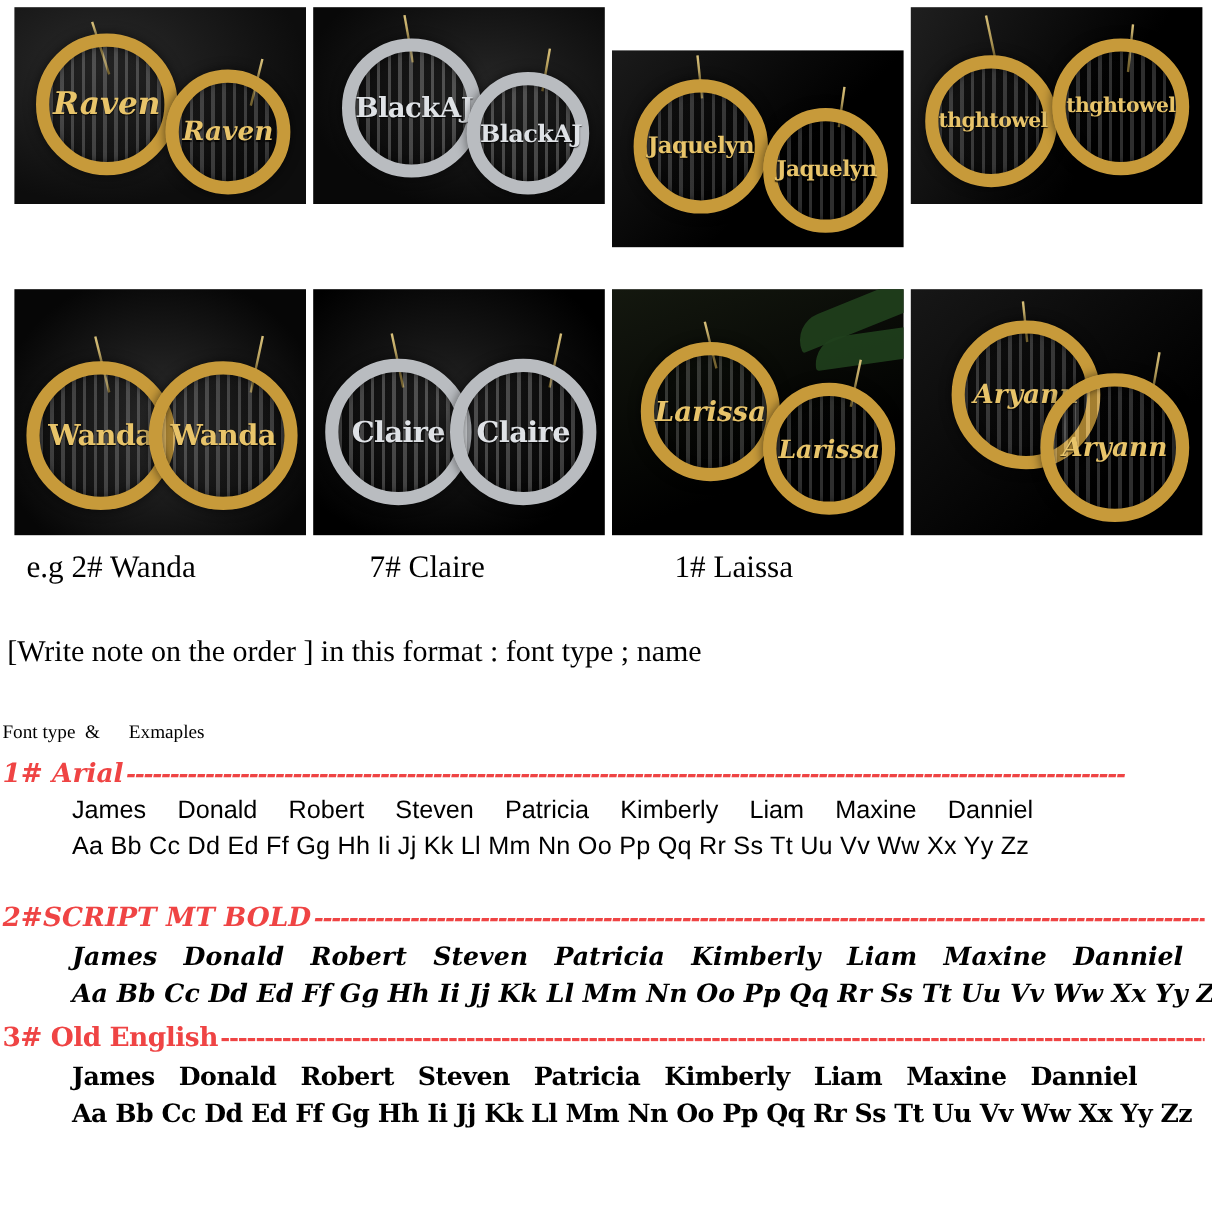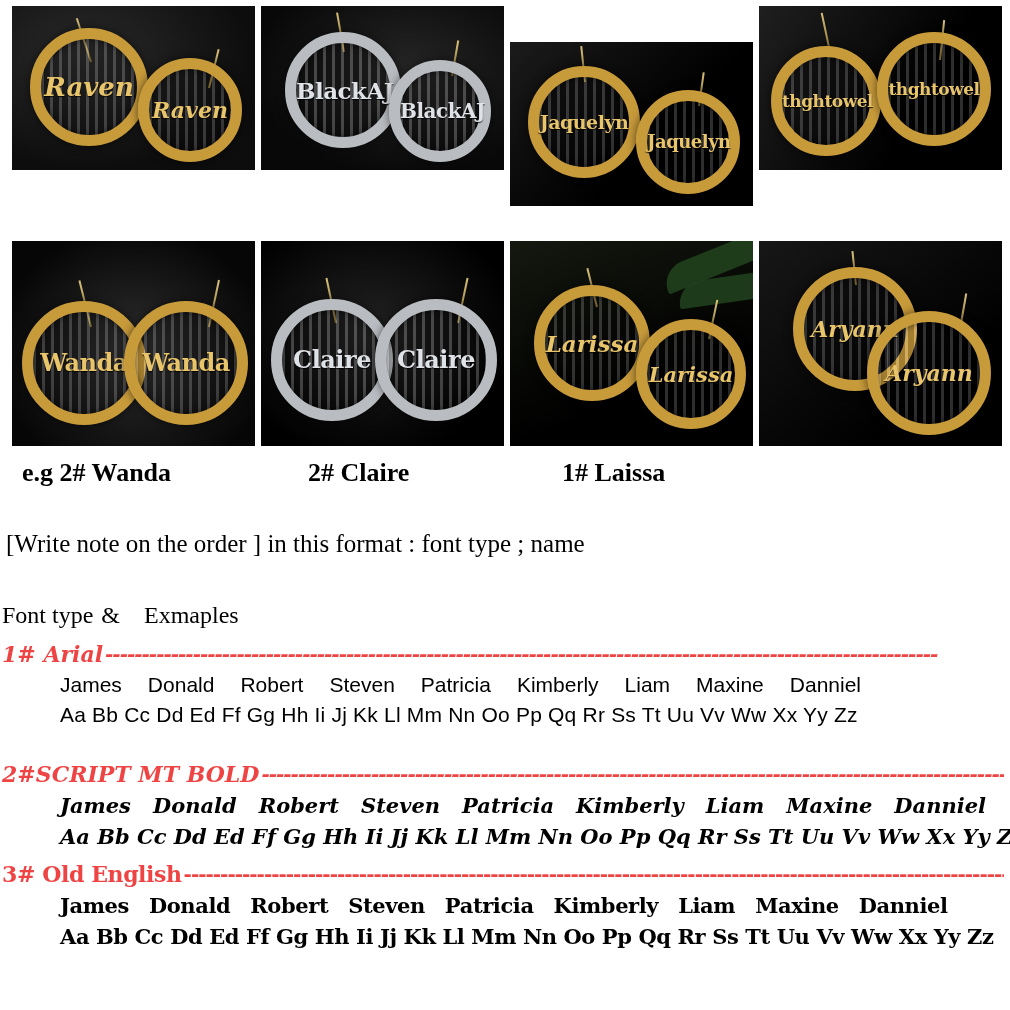--- a/index.html
+++ b/index.html
@@ -92,40 +92,39 @@
     transform-origin: bottom center;
   }
   .f-script { font-family: "DejaVu Serif", serif; font-style: italic; font-weight: bold; }
   .f-old    { font-family: "DejaVu Serif", serif; font-weight: bold; letter-spacing: -0.5px; }
 
   
   .eg-row {
     position: relative;
     height: 50px;
     margin: 4px 0 0 0;
-    font-weight: bold;
   }
   .eg {
     position: absolute;
     font-size: 26px;
     font-family: "Liberation Serif", serif;
     white-space: nowrap;
   }
   .eg1 { left: 22px; top: 8px; }
   .eg2 { left: 308px; top: 8px; }
   .eg3 { left: 562px; top: 8px; }
 
   
   .note-line {
     font-size: 25px;
     padding: 30px 0 0 6px;
     font-family: "Liberation Serif", serif;
   }
   .fonttype-head {
-    font-size: 24px;
+    font-size: 16px;
     padding: 44px 0 0 2px;
     font-family: "Liberation Serif", serif;
   }
   .fonttype-head .amp { padding: 0 24px 0 8px; }
 
   
   .section { padding: 0 6px 0 2px; }
   .sec-title {
     color: #ef4444;
     font-weight: bold;
@@ -253,21 +252,21 @@
     </div>
     <div class="hook" style="left:200px; top:52px; height:36px; transform:rotate(10deg);"></div>
     <div class="hoop gold" style="width:124px; height:124px; left:108px; top:70px;">
       <div class="label f-script txt-gold" style="font-size:22px;">Aryann</div>
     </div>
   </div>
 </div>
 
 <div class="eg-row">
   <div class="eg eg1">e.g 2# Wanda</div>
-  <div class="eg eg2">2# Claire</div>
+  <div class="eg eg2">7# Claire</div>
   <div class="eg eg3">1# Laissa</div>
 </div>
 
 <div class="note-line">[Write note on the order ] in this format : font type ; name</div>
 
 <div class="fonttype-head">
   <span>Font type</span><span class="amp">&amp;</span><span>Exmaples</span>
 </div>
 
 <div class="section arial-body">

